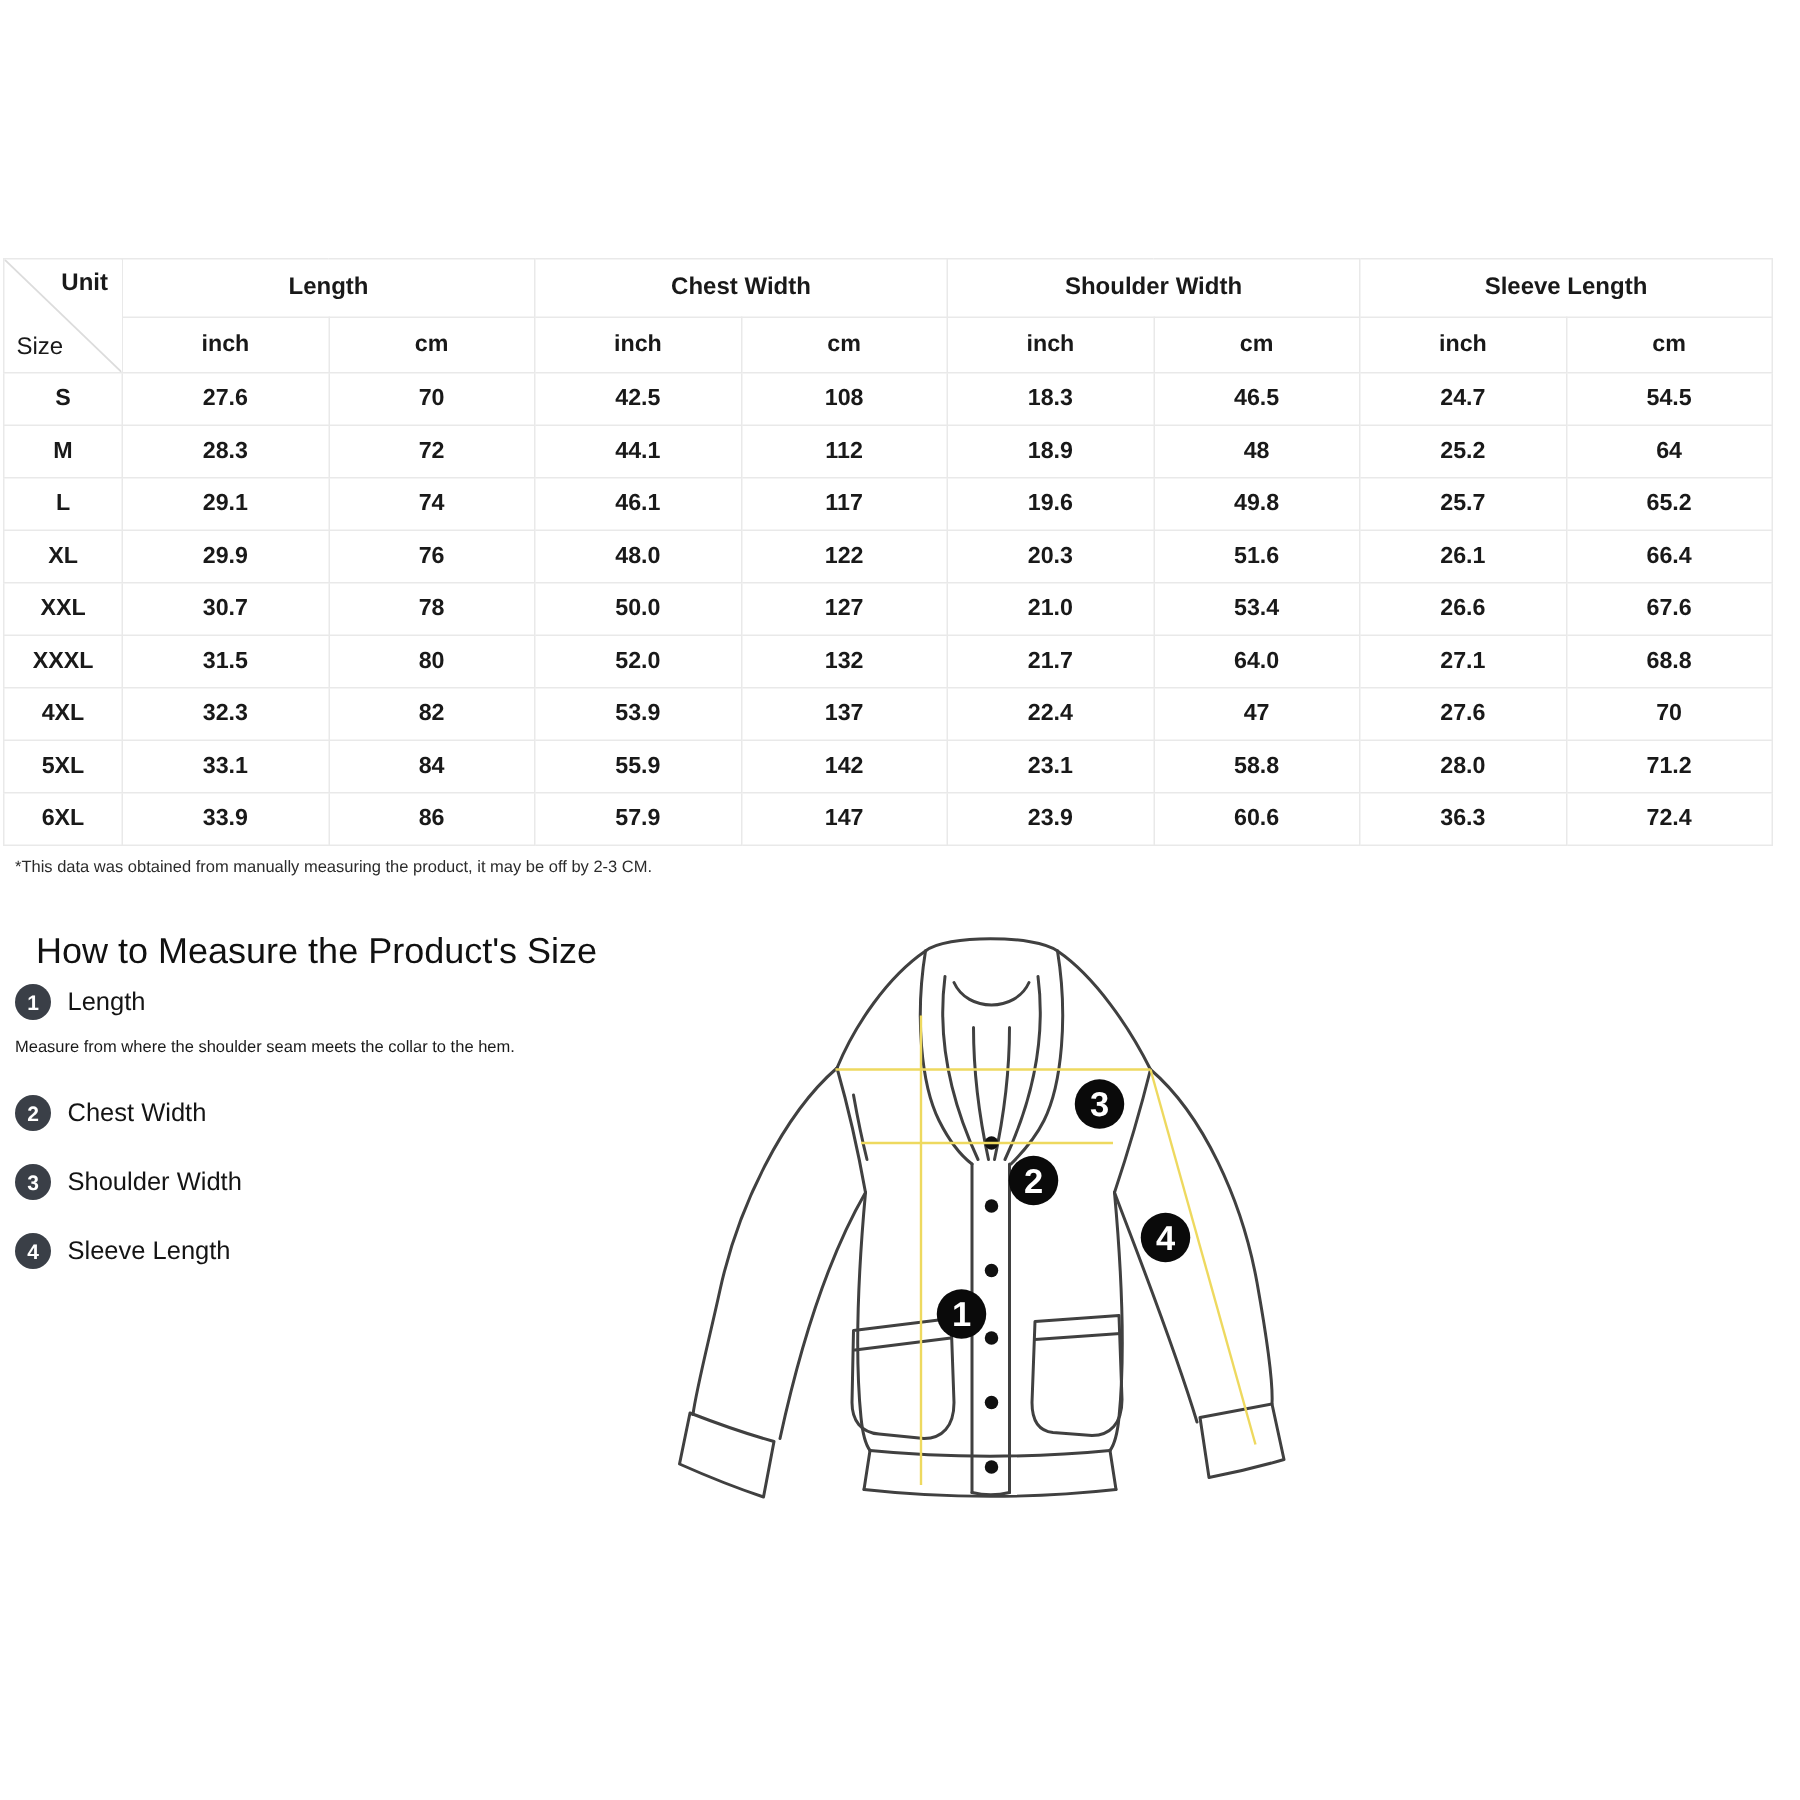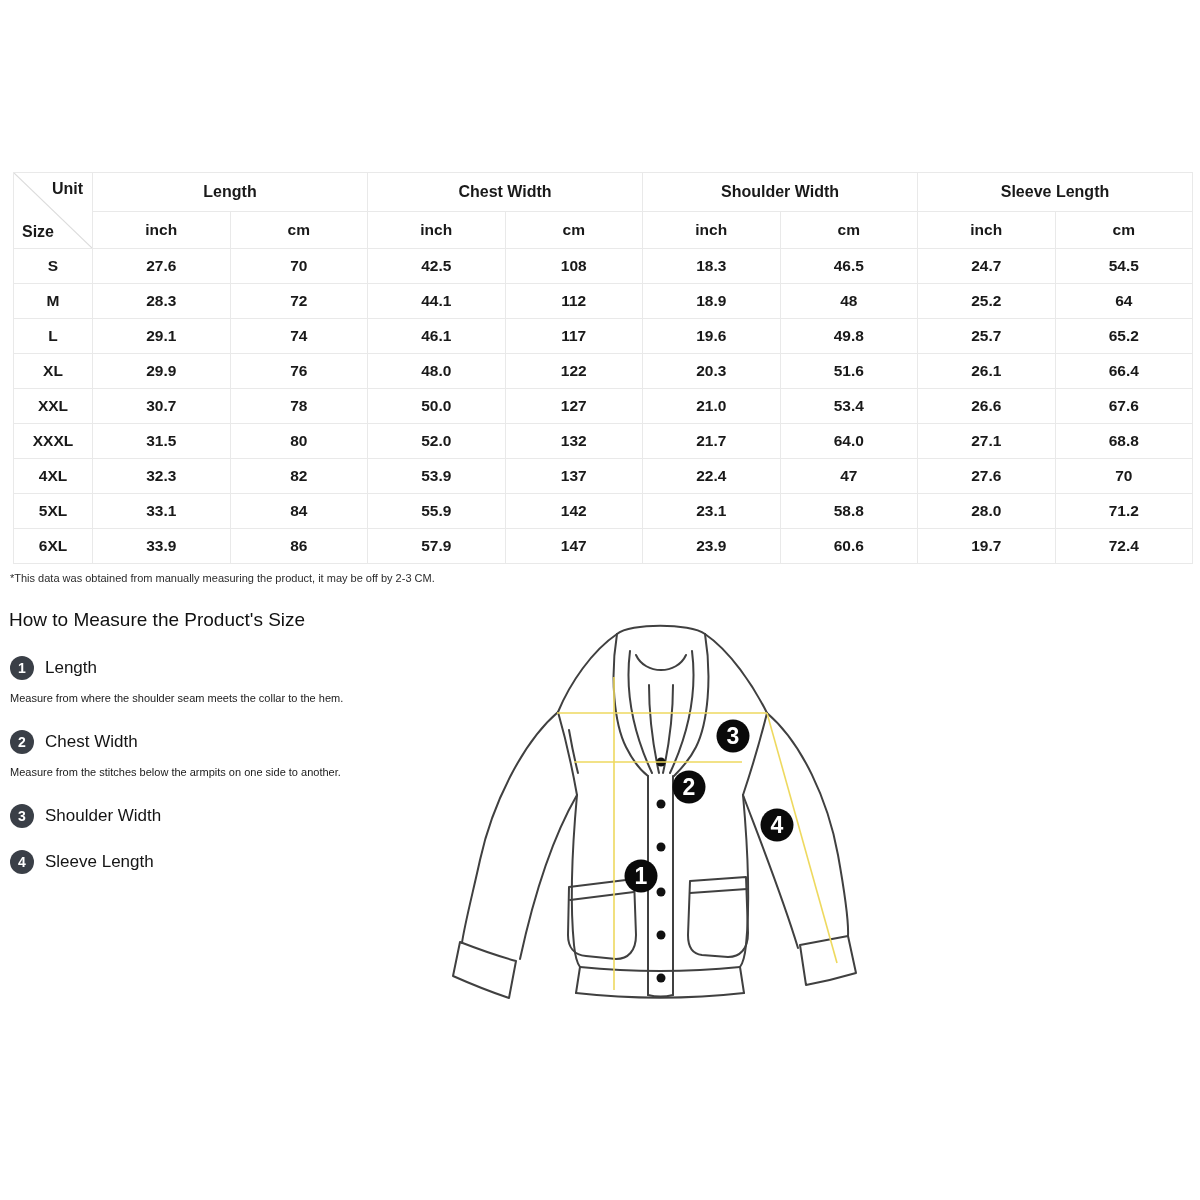--- a/index.html
+++ b/index.html
@@ -2,43 +2,43 @@
 <html><head>
 <meta charset="utf-8">
 <style>
   html,body{margin:0;padding:0;}
   body{
     width:1200px;height:1200px;position:relative;background:#ffffff;
     font-family:"Liberation Sans",sans-serif;color:#1a1a1a;overflow:hidden;
   }
   
   .size-table{
-    position:absolute;left:13px;top:172px;width:1180px;
+    position:absolute;left:2px;top:172px;width:1180px;
     border-collapse:collapse;table-layout:fixed;
     font-size:15.5px;font-weight:600;color:#191919;
   }
   .size-table th,.size-table td{
     border:1px solid #e9e9e9;text-align:center;vertical-align:middle;
     padding:0;height:34px;font-weight:600;background:#fff;
   }
   .size-table thead tr.group-row th{height:38px;font-size:16px;}
   .size-table thead tr.unit-row th{height:36px;}
   .size-table col.size-col{width:79px;}
   .corner-cell{position:relative;}
   .corner-cell svg{position:absolute;left:0;top:0;width:100%;height:100%;}
   .corner-unit{position:absolute;top:7px;right:9px;font-weight:600;}
-  .corner-size{position:absolute;bottom:7px;left:8px;font-weight:700;}
+  .corner-size{position:absolute;bottom:7px;left:8px;font-weight:400;}
   
   .footnote{
     position:absolute;left:10px;top:569px;font-size:11px;line-height:18px;
     font-weight:400;color:#2b2b2b;
   }
   .guide-title{
-    position:absolute;left:9px;top:606px;font-size:19px;line-height:28px;
-    font-weight:400;color:#111;margin:0;
+    position:absolute;left:9px;top:606px;font-size:24px;line-height:28px;
+    font-weight:400;color:#111;margin:15px;
   }
   
   .guide-list{position:absolute;left:10px;top:656px;width:430px;}
   .guide-item{margin-bottom:22px;}
   .guide-item-head{display:flex;align-items:center;gap:11px;height:24px;}
   .num-badge{
     width:24px;height:24px;border-radius:50%;background:#3a3f47;color:#ffffff;
     font-size:14px;font-weight:700;display:flex;align-items:center;justify-content:center;
     flex:0 0 24px;
   }
@@ -184,21 +184,21 @@
         <td>71.2</td>
       </tr>
       <tr>
         <th>6XL</th>
         <td>33.9</td>
         <td>86</td>
         <td>57.9</td>
         <td>147</td>
         <td>23.9</td>
         <td>60.6</td>
-        <td>19.7</td>
+        <td>36.3</td>
         <td>72.4</td>
       </tr>
     </tbody>
 </table>
 
 <div class="footnote">*This data was obtained from manually measuring the product, it may be off by 2-3 CM.</div>
 
 <h2 class="guide-title">How to Measure the Product's Size</h2>
 
 <div class="guide-list">
@@ -207,21 +207,20 @@
       <span class="num-badge">1</span>
       <span class="guide-item-label">Length</span>
     </div>
     <p class="guide-item-desc">Measure from where the shoulder seam meets the collar to the hem.</p>
   </div>
   <div class="guide-item">
     <div class="guide-item-head">
       <span class="num-badge">2</span>
       <span class="guide-item-label">Chest Width</span>
     </div>
-    <p class="guide-item-desc">Measure from the stitches below the armpits on one side to another.</p>
   </div>
   <div class="guide-item">
     <div class="guide-item-head">
       <span class="num-badge">3</span>
       <span class="guide-item-label">Shoulder Width</span>
     </div>
   </div>
   <div class="guide-item">
     <div class="guide-item-head">
       <span class="num-badge">4</span>

